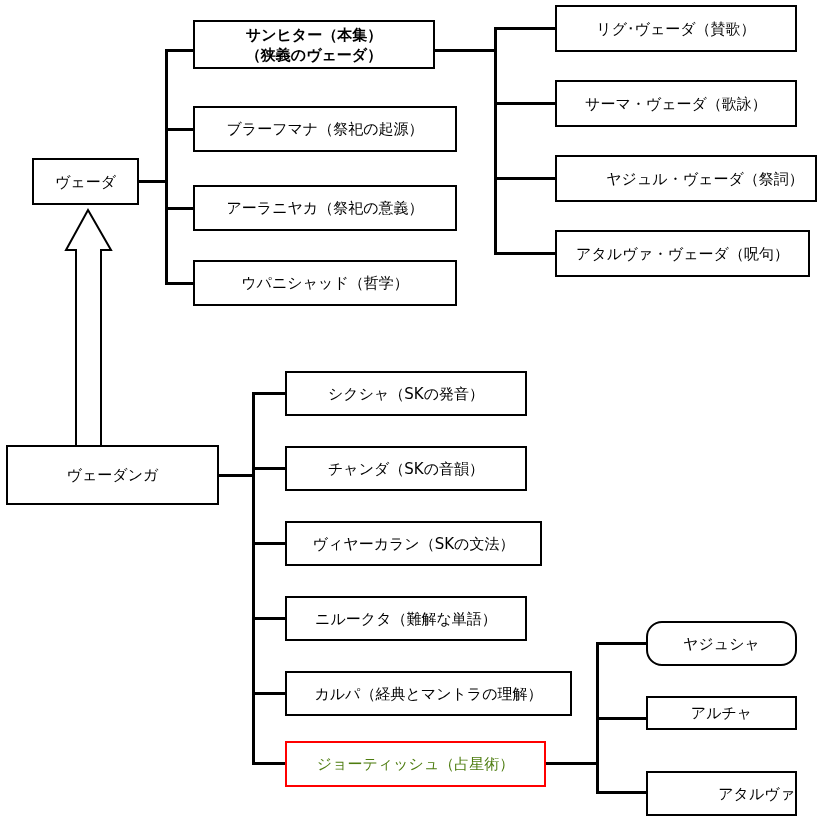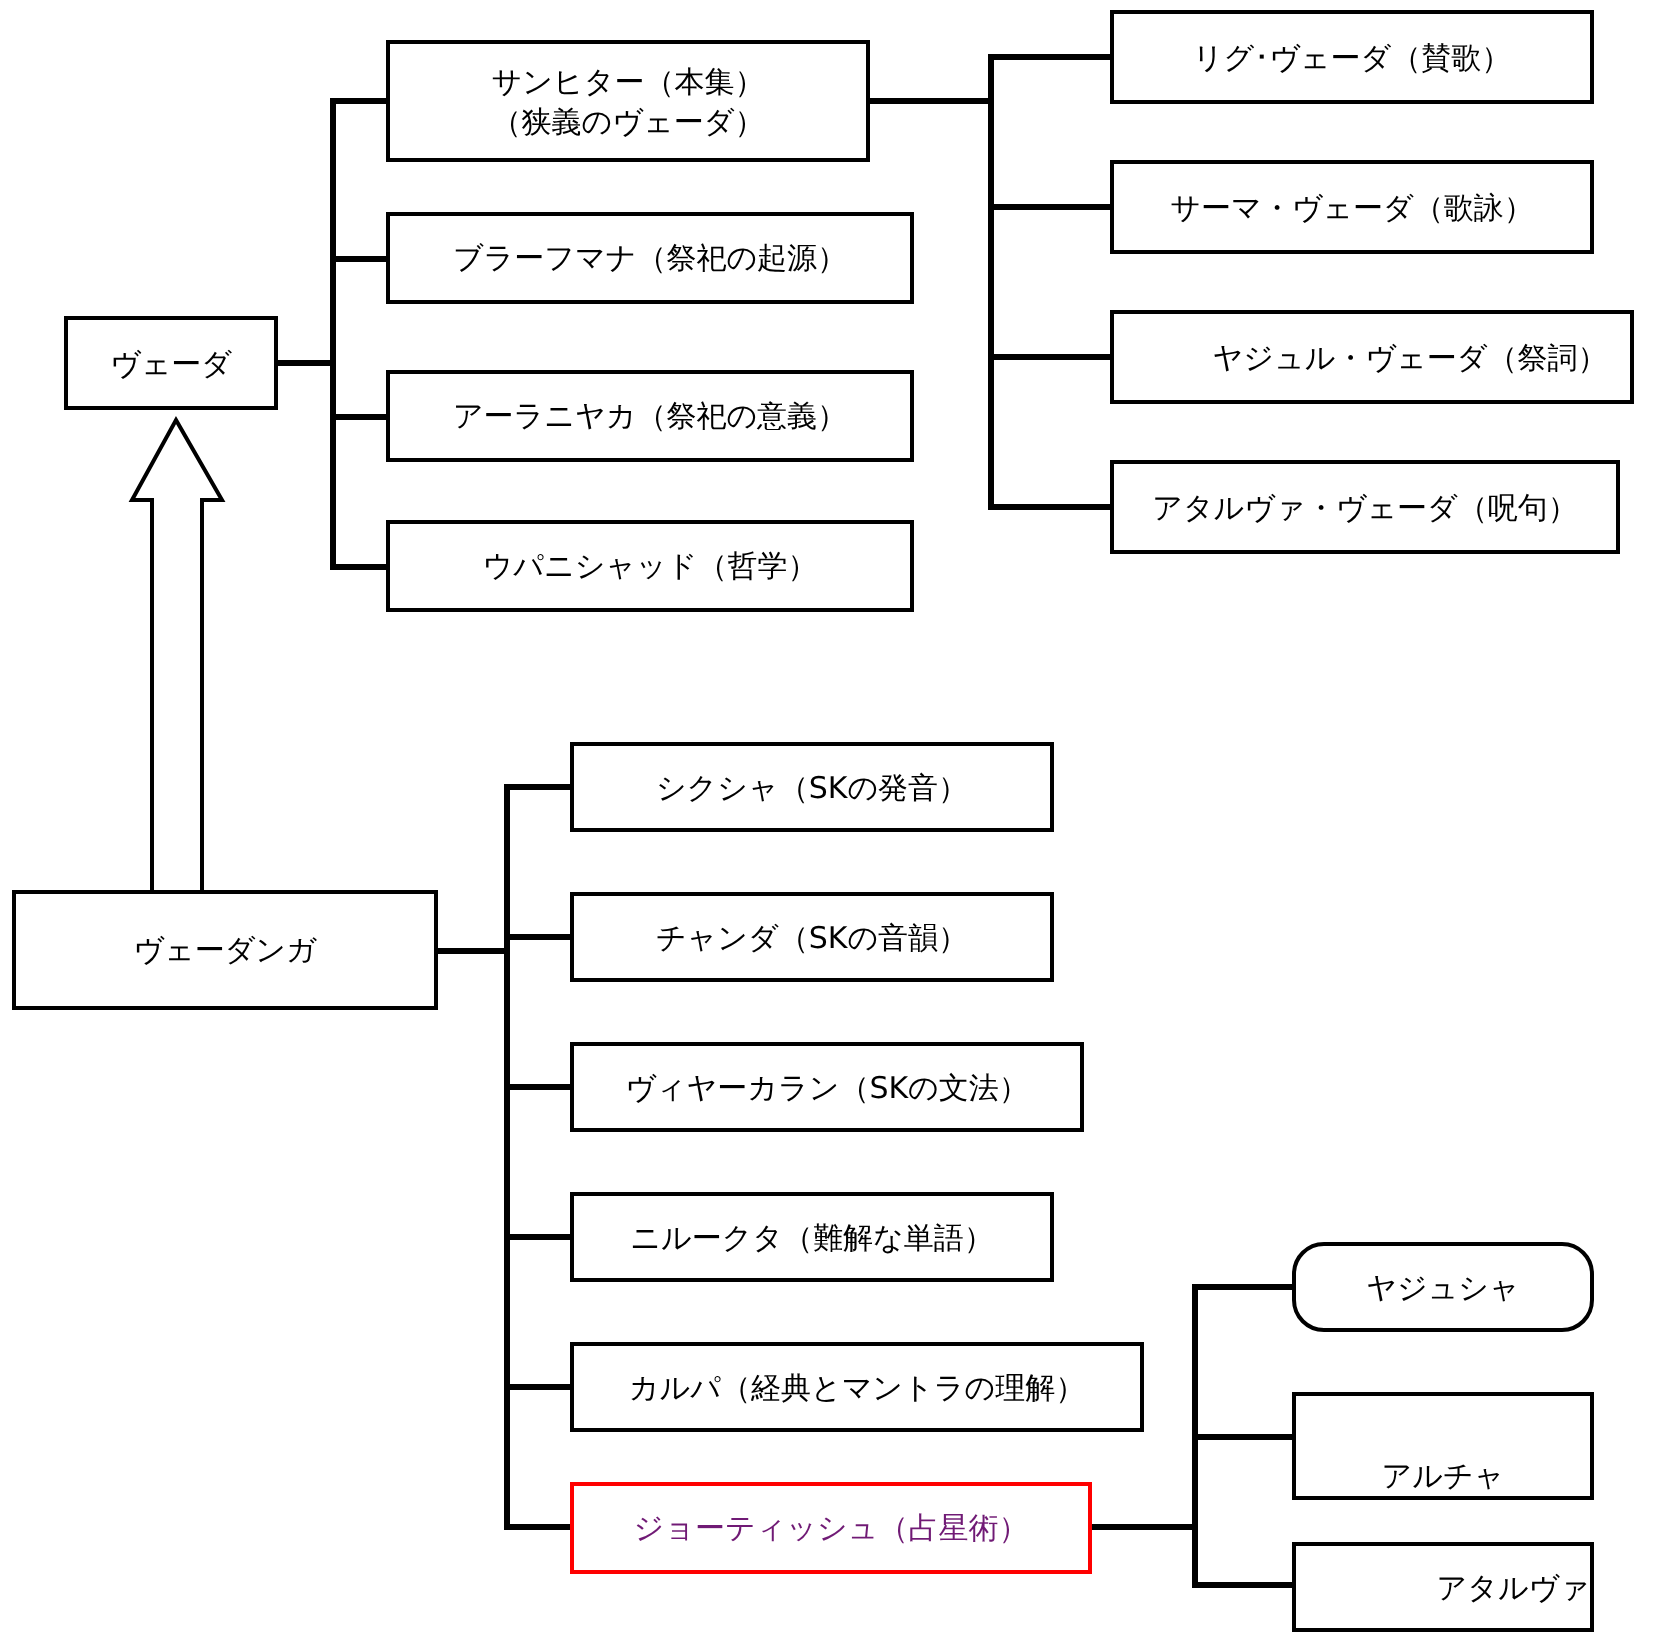--- a/index.html
+++ b/index.html
@@ -1,21 +1,21 @@
 <!DOCTYPE html>
 <html><head>
 <meta charset="utf-8">
 <style>
   html, body { margin:0; padding:0; background:#ffffff; }
   body { width:833px; height:825px; position:relative; overflow:hidden;
          font-family:"DejaVu Sans", "Liberation Sans", sans-serif; }
   .box { position:absolute; box-sizing:border-box; border:2px solid #000; background:#fff;
          display:flex; flex-direction:column; align-items:center; justify-content:center;
          font-size:15px; color:#000; line-height:20px; text-align:center; }
-  .box.highlight { border-color:#ff0000; color:#701a75; }
+  .box.highlight { border-color:#ff0000; color:#4d7c0f; }
   .line { position:absolute; background:#000; }
   svg.arrow { position:absolute; left:0; top:0; }
 </style>
 </head>
 <body>
 
 <div class="line" style="left:138px; top:180px; width:29px; height:3px;"></div>
 <div class="line" style="left:165px; top:49px; width:3px; height:236px;"></div>
 <div class="line" style="left:165px; top:49px; width:29px; height:3px;"></div>
 <div class="line" style="left:165px; top:128px; width:29px; height:3px;"></div>
@@ -45,21 +45,21 @@
 <div class="line" style="left:596px; top:791px; width:51px; height:3px;"></div>
 
 <svg class="arrow" width="833" height="825">
   <polygon points="88,210 111,250 101,250 101,446 76,446 76,250 66,250" fill="#ffffff" stroke="#000000" stroke-width="2"></polygon>
 </svg>
 
 <div class="box" style="left:32px; top:158px; width:107px; height:47px;">
   <span>ヴェーダ</span>
 </div>
 
-<div class="box" style="left:193px; top:20px; width:242px; height:61px;">
+<div class="box" style="left:193px; top:20px; width:242px; height:49px;font-weight:bold;">
   <span>サンヒター（本集）</span>
   <span>（狭義のヴェーダ）</span>
 </div>
 <div class="box" style="left:193px; top:106px; width:264px; height:46px;">
   <span>ブラーフマナ（祭祀の起源）</span>
 </div>
 <div class="box" style="left:193px; top:185px; width:264px; height:46px;">
   <span>アーラニヤカ（祭祀の意義）</span>
 </div>
 <div class="box" style="left:193px; top:260px; width:264px; height:46px;">
@@ -98,18 +98,18 @@
 <div class="box" style="left:285px; top:671px; width:287px; height:45px;">
   <span>カルパ（経典とマントラの理解）</span>
 </div>
 <div class="box highlight" style="left:285px; top:741px; width:261px; height:46px;">
   <span>ジョーティッシュ（占星術）</span>
 </div>
 
 <div class="box" style="left:646px; top:621px; width:151px; height:45px;border-radius:16px;">
   <span>ヤジュシャ</span>
 </div>
-<div class="box" style="left:646px; top:696px; width:151px; height:54px;justify-content:flex-end;">
+<div class="box" style="left:646px; top:696px; width:151px; height:34px;">
   <span>アルチャ</span>
 </div>
 <div class="box" style="left:646px; top:771px; width:151px; height:45px;align-items:flex-end;">
   <span>アタルヴァ</span>
 </div>
 
 </body></html>

